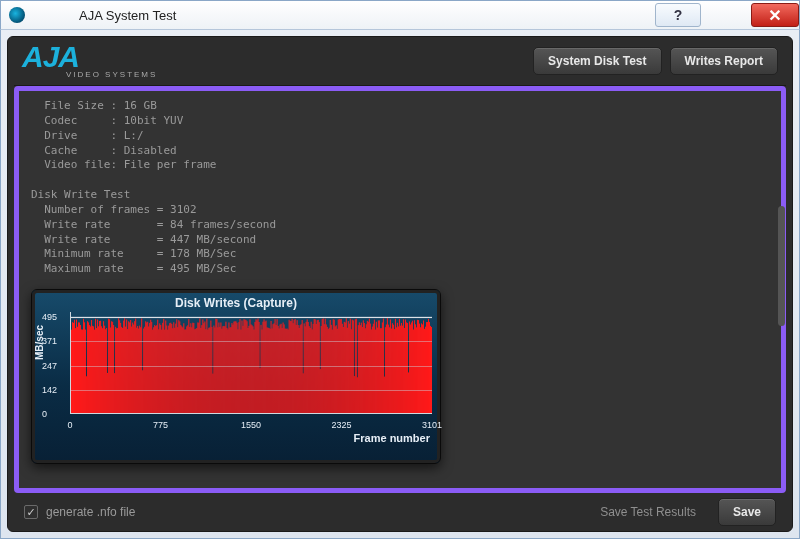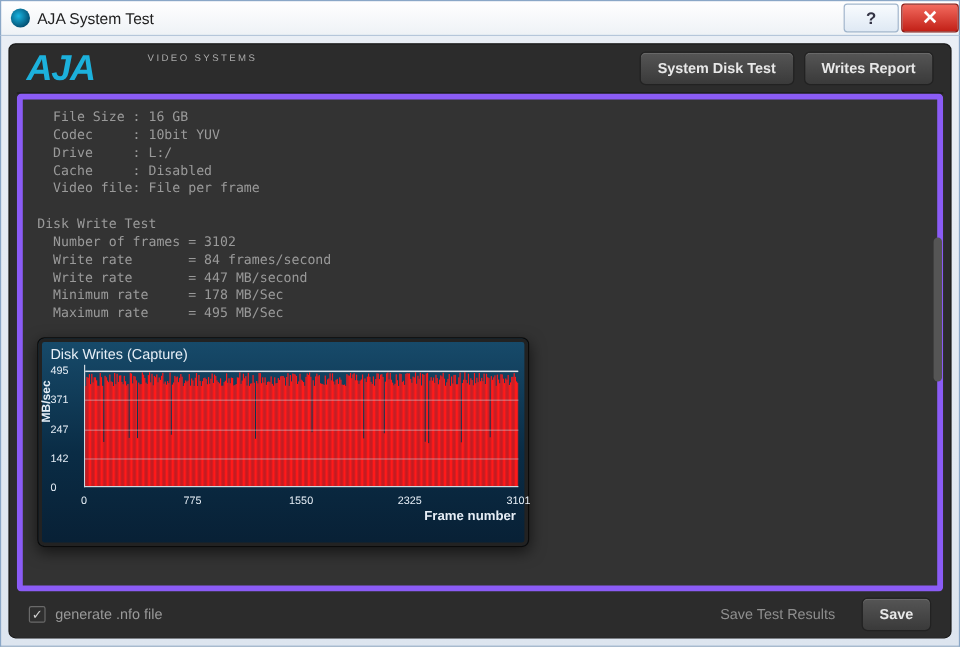--- a/index.html
+++ b/index.html
@@ -5,21 +5,21 @@
   * { box-sizing: border-box; margin: 0; padding: 0; }
   body {
     width: 800px; height: 539px; overflow: hidden;
     font-family: "Segoe UI", Tahoma, sans-serif;
     background: #fff;
   }
   .titlebar {
     height: 30px; background: linear-gradient(#fff,#eef2f6);
     border: 1px solid #8aa7c7; border-bottom: 1px solid #b5c6da;
     display: flex; align-items: center; padding: 0 0 0 8px;
-    font-size: 13px; color: #222;
+    font-size: 13px; color: #222; gap: 48px;
   }
   .titlebar .appicon {
     width: 16px; height: 16px; margin-right: 6px;
     background: radial-gradient(circle at 40% 40%, #19b4e0 0%, #046 80%);
     border-radius: 50%;
   }
   .titlebar .spacer { flex:1; }
   .titlebar .winbtn {
     width: 46px; height: 24px; margin-right: 2px;
     display:flex; align-items:center; justify-content:center;
@@ -42,21 +42,21 @@
   .app {
     width: 100%; height: 100%;
     background: #2c2c2c;
     border: 1px solid #1a1a1a; border-radius: 6px;
     position: relative; color:#ccc;
     display:flex; flex-direction:column;
   }
   .header {
     display:flex; align-items:center; padding: 6px 14px 4px 14px;
   }
-  .logo { display:flex; flex-direction:row; }
+  .logo { display:flex; flex-direction:column; }
   .logo-main { font-family: Arial, sans-serif; font-size: 30px; font-weight: 900; font-style: italic; color:#1cb1dc; letter-spacing:-1px; line-height: 0.9;}
   .logo-sub { font-size: 8px; letter-spacing: 2px; color:#aaa; margin-left: 44px;}
   .header-spacer { flex:1; }
   .darkbtn {
     background: linear-gradient(#555,#3a3a3a);
     border: 1px solid #222; border-radius: 5px;
     color: #e8e8e8; font-size: 12px; font-weight:600;
     padding: 6px 14px; margin-left: 8px;
     box-shadow: inset 0 1px 0 rgba(255,255,255,.12);
   }
@@ -73,21 +73,21 @@
     font-size: 11px; line-height: 1.35; color:#9a9a9a;
     white-space: pre;
   }
   .chartcard {
     margin-top: 12px; width: 410px; height: 175px;
     background: linear-gradient(#174b6b 0%, #0a2c45 55%, #082035 100%);
     border: 1px solid #0a0a0a; border-radius: 6px;
     box-shadow: 0 0 0 3px #222 inset, 0 4px 12px rgba(0,0,0,.6);
     padding: 6px 10px 2px 10px; position: relative;
   }
-  .chart-title { font-size:12px; color:#e6eef6; font-weight:400; margin-bottom:2px;}
+  .chart-title { text-align:center; font-size:12px; color:#e6eef6; font-weight:700; margin-bottom:2px;}
   .plot { position:relative; width: 390px; height: 120px; margin:0 auto; }
   .axis-y { position:absolute; left:28px; top:0; bottom:18px; width:1px; background:#cfd8df;}
   .axis-x { position:absolute; left:28px; right:0; bottom:18px; height:1px; background:#cfd8df;}
   .grid-h { position:absolute; left:28px; right:0; height:1px; background:rgba(207,216,223,.45);}
   .ytick { position:absolute; left:0; width:26px; text-align:left; font-size:9px; color:#e6eef6; transform:translateY(-50%);}
   .xtick { position:absolute; bottom:2px; font-size:9px; color:#e6eef6; transform:translateX(-50%);}
   .xlabel { text-align:right; font-size:11px; color:#e6eef6; font-weight:700; margin-top:0;}
   .ylabel {
     position:absolute; left:-8px; top:48px; font-size:10px; color:#e6eef6; font-weight:700;
     transform: rotate(-90deg); transform-origin: left top;

